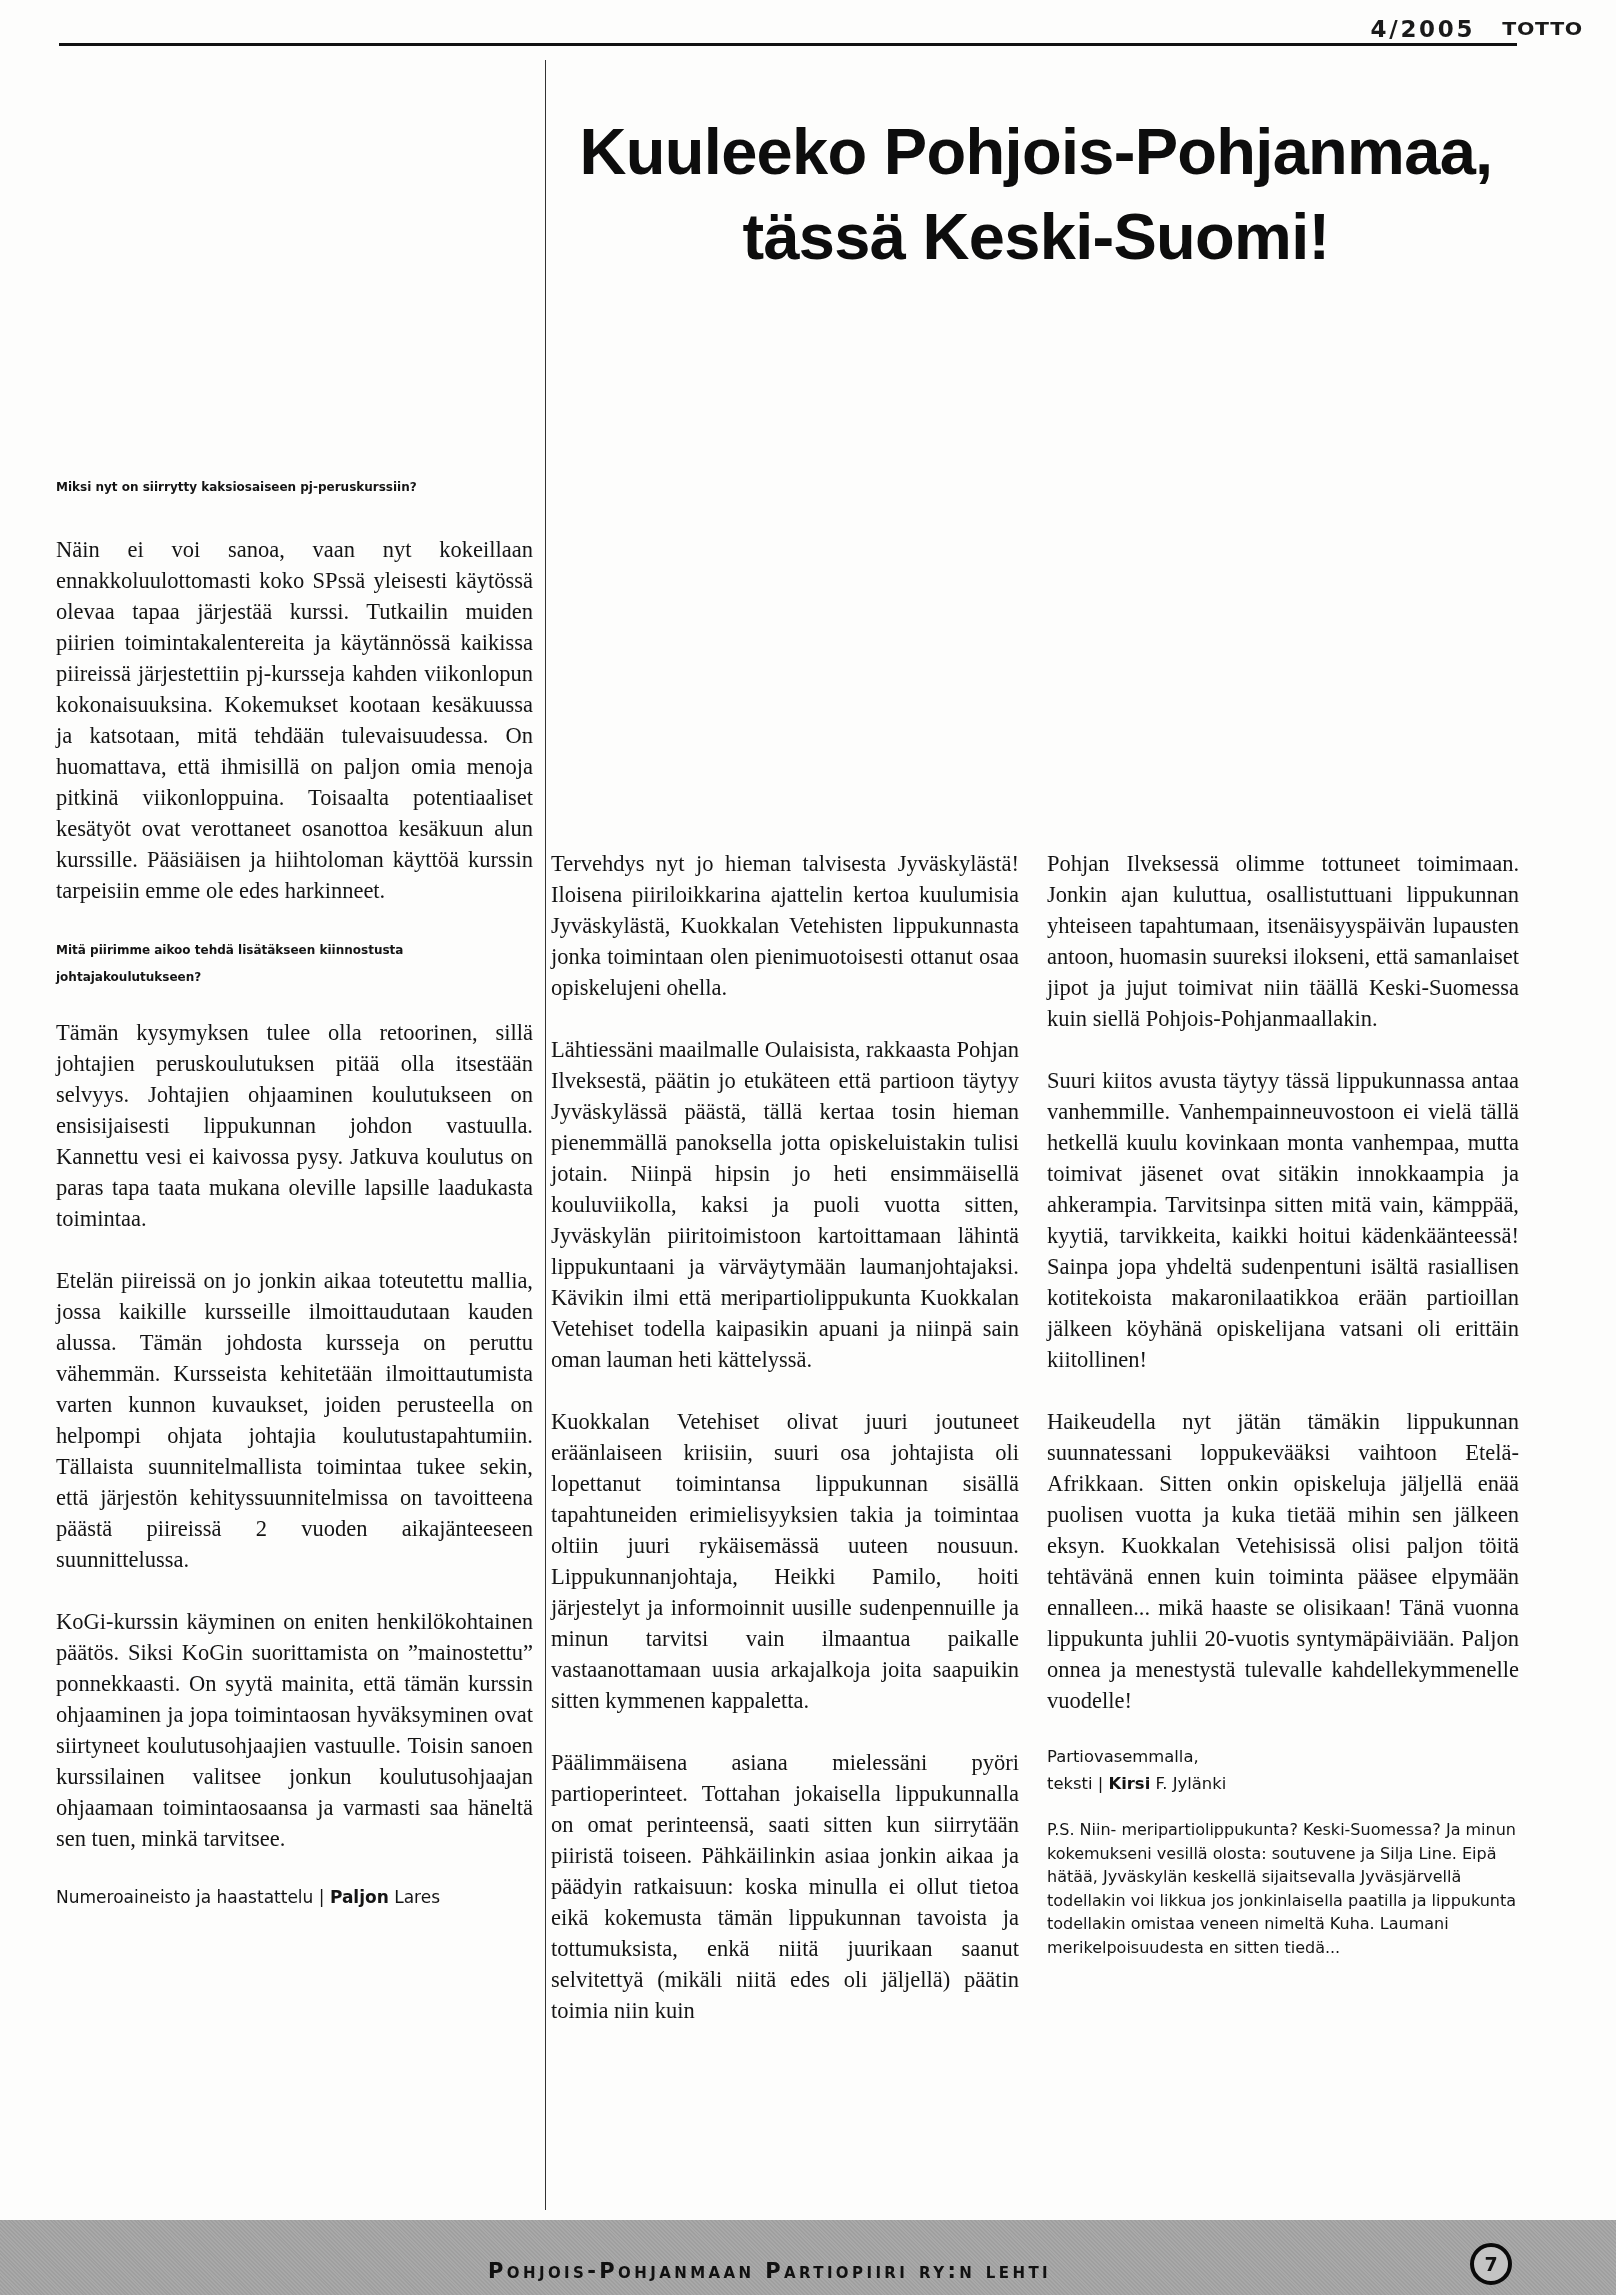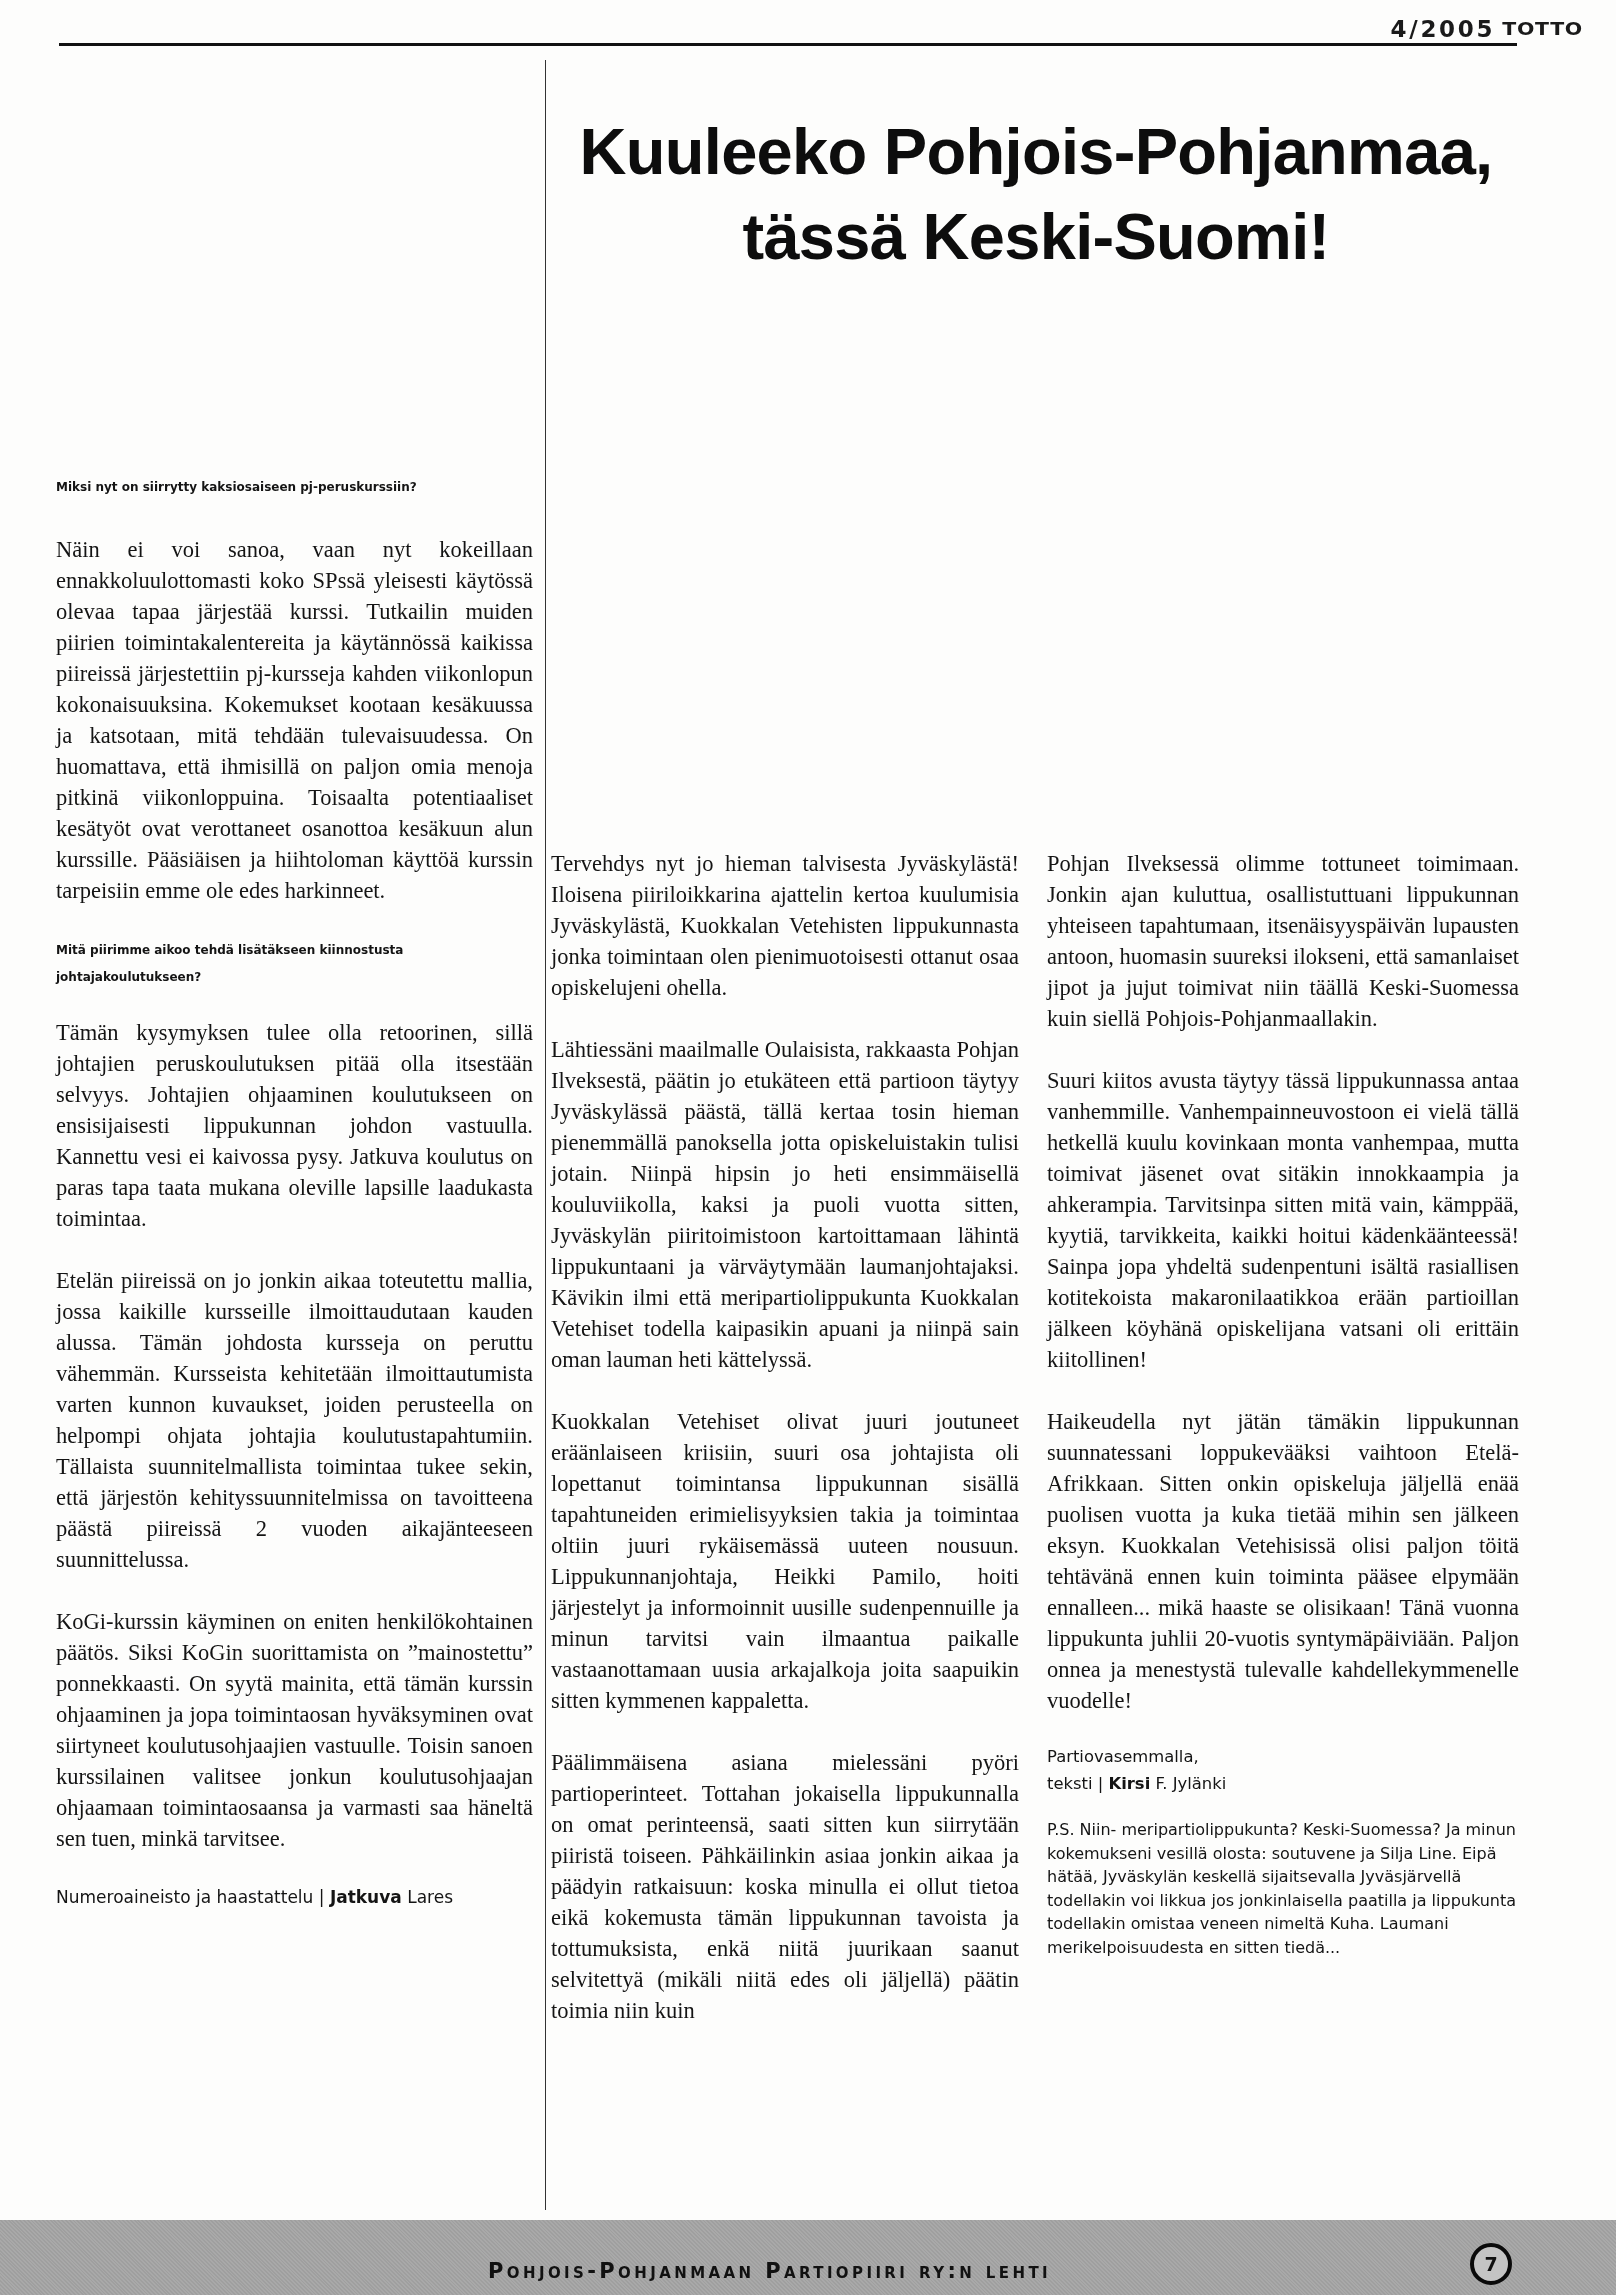--- a/index.html
+++ b/index.html
@@ -3,21 +3,21 @@
 <meta charset="utf-8">
 <style>
   html, body { margin: 0; padding: 0; }
   body {
     width: 1616px; height: 2295px; position: relative; overflow: hidden;
     background: #fdfdfc; color: #141414;
     font-family: "Liberation Serif", "DejaVu Serif", serif;
   }
   .header-meta {
     position: absolute; top: 11px; right: 33px; height: 35px;
-    display: flex; align-items: center; gap: 7px;
+    display: flex; align-items: center; gap: 27px;
     font-family: "DejaVu Sans", sans-serif; font-weight: bold; color: #1a1a1a;
   }
   .issue { font-size: 23px; letter-spacing: 2.7px; }
   .mag-name { font-size: 20.5px; letter-spacing: 0.7px; transform: scaleY(0.9); }
   .top-rule {
     position: absolute; top: 43px; left: 59px; width: 1458px; height: 2.7px; background: #111;
   }
   .v-divider {
     position: absolute; left: 545px; top: 60px; width: 1.4px; height: 2150px; background: #333;
   }
@@ -85,21 +85,21 @@
 </h1>
 
 <div class="col col-left">
   <p class="q first">Miksi nyt on siirrytty kaksiosaiseen pj-peruskurssiin?</p>
   <p>Näin ei voi sanoa, vaan nyt kokeillaan ennakkoluulottomasti koko SPssä yleisesti käytössä olevaa tapaa järjestää kurssi. Tutkailin muiden piirien toimintakalentereita ja käytännössä kaikissa piireissä järjestettiin pj-kursseja kahden viikonlopun kokonaisuuksina. Kokemukset kootaan kesäkuussa ja katsotaan, mitä tehdään tulevaisuudessa. On huomattava, että ihmisillä on paljon omia menoja pitkinä viikonloppuina. Toisaalta potentiaaliset kesätyöt ovat verottaneet osanottoa kesäkuun alun kurssille. Pääsiäisen ja hiihtoloman käyttöä kurssin tarpeisiin emme ole edes harkinneet.</p>
   <p class="q second">Mitä piirimme aikoo tehdä lisätäkseen kiinnostusta johtajakoulutukseen?</p>
   <p>Tämän kysymyksen tulee olla retoorinen, sillä johtajien peruskoulutuksen pitää olla itsestään selvyys. Johtajien ohjaaminen koulutukseen on ensisijaisesti lippukunnan johdon vastuulla. Kannettu vesi ei kaivossa pysy. Jatkuva koulutus on paras tapa taata mukana oleville lapsille laadukasta toimintaa.</p>
   <p>Etelän piireissä on jo jonkin aikaa toteutettu mallia, jossa kaikille kursseille ilmoittaudutaan kauden alussa. Tämän johdosta kursseja on peruttu vähemmän. Kursseista kehitetään ilmoittautumista varten kunnon kuvaukset, joiden perusteella on helpompi ohjata johtajia koulutustapahtumiin. Tällaista suunnitelmallista toimintaa tukee sekin, että järjestön kehityssuunnitelmissa on tavoitteena päästä piireissä 2 vuoden aikajänteeseen suunnittelussa.</p>
   <p style="margin-bottom:0;">KoGi-kurssin käyminen on eniten henkilökohtainen päätös. Siksi KoGin suorittamista on ”mainostettu” ponnekkaasti. On syytä mainita, että tämän kurssin ohjaaminen ja jopa toimintaosan hyväksyminen ovat siirtyneet koulutusohjaajien vastuulle. Toisin sanoen kurssilainen valitsee jonkun koulutusohjaajan ohjaamaan toimintaosaansa ja varmasti saa häneltä sen tuen, minkä tarvitsee.</p>
   <div class="byline">
-    <span>Numeroaineisto ja haastattelu | </span><b>Jatkuva</b><span> Lares</span>
+    <span>Numeroaineisto ja haastattelu | </span><b>Paljon</b><span> Lares</span>
   </div>
 </div>
 
 <div class="col col-mid">
   <p>Tervehdys nyt jo hieman talvisesta Jyväskylästä! Iloisena piiriloikkarina ajattelin kertoa kuulumisia Jyväskylästä, Kuokkalan Vetehisten lippukunnasta jonka toimintaan olen pienimuotoisesti ottanut osaa opiskelujeni ohella.</p>
   <p>Lähtiessäni maailmalle Oulaisista, rakkaasta Pohjan Ilveksestä, päätin jo etukäteen että partioon täytyy Jyväskylässä päästä, tällä kertaa tosin hieman pienemmällä panoksella jotta opiskeluistakin tulisi jotain. Niinpä hipsin jo heti ensimmäisellä kouluviikolla, kaksi ja puoli vuotta sitten, Jyväskylän piiritoimistoon kartoittamaan lähintä lippukuntaani ja värväytymään laumanjohtajaksi. Kävikin ilmi että meripartiolippukunta Kuokkalan Vetehiset todella kaipasikin apuani ja niinpä sain oman lauman heti kättelyssä.</p>
   <p>Kuokkalan Vetehiset olivat juuri joutuneet eräänlaiseen kriisiin, suuri osa johtajista oli lopettanut toimintansa lippukunnan sisällä tapahtuneiden erimielisyyksien takia ja toimintaa oltiin juuri rykäisemässä uuteen nousuun. Lippukunnanjohtaja, Heikki Pamilo, hoiti järjestelyt ja informoinnit uusille sudenpennuille ja minun tarvitsi vain ilmaantua paikalle vastaanottamaan uusia arkajalkoja joita saapuikin sitten kymmenen kappaletta.</p>
   <p>Päälimmäisena asiana mielessäni pyöri partioperinteet. Tottahan jokaisella lippukunnalla on omat perinteensä, saati sitten kun siirrytään piiristä toiseen. Pähkäilinkin asiaa jonkin aikaa ja päädyin ratkaisuun: koska minulla ei ollut tietoa eikä kokemusta tämän lippukunnan tavoista ja tottumuksista, enkä niitä juurikaan saanut selvitettyä (mikäli niitä edes oli jäljellä) päätin toimia niin kuin</p>
 </div>
 

